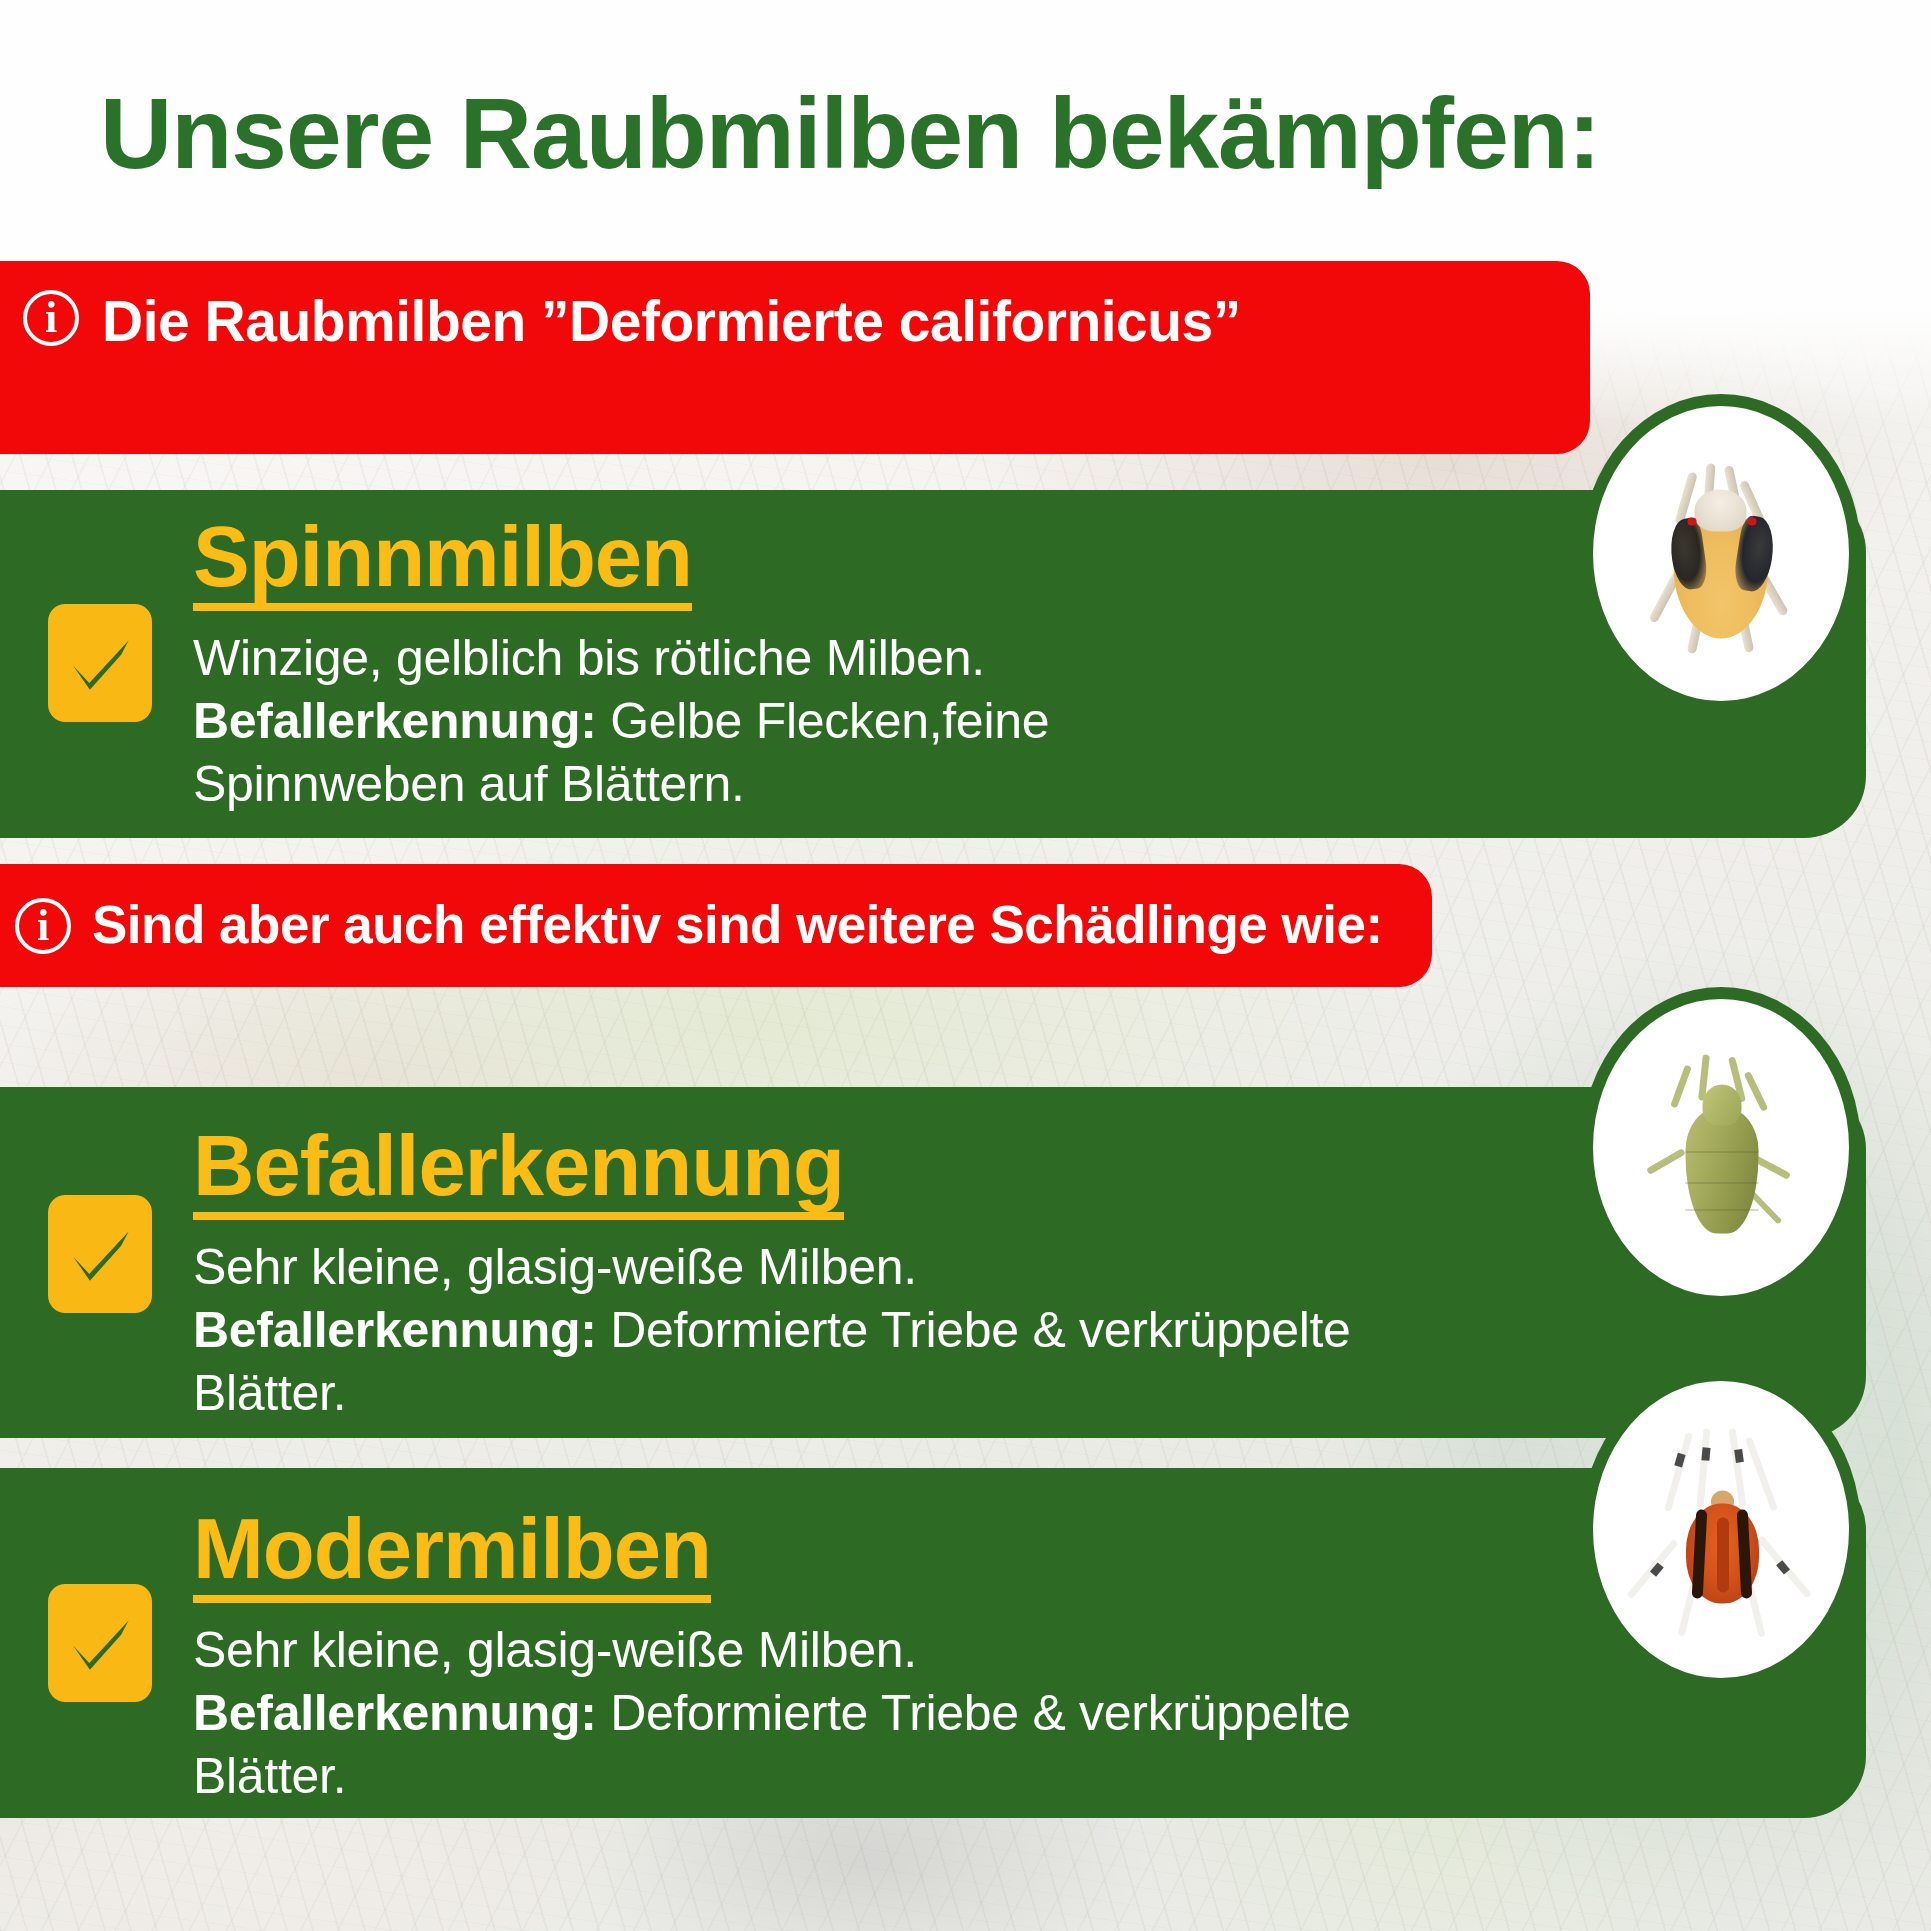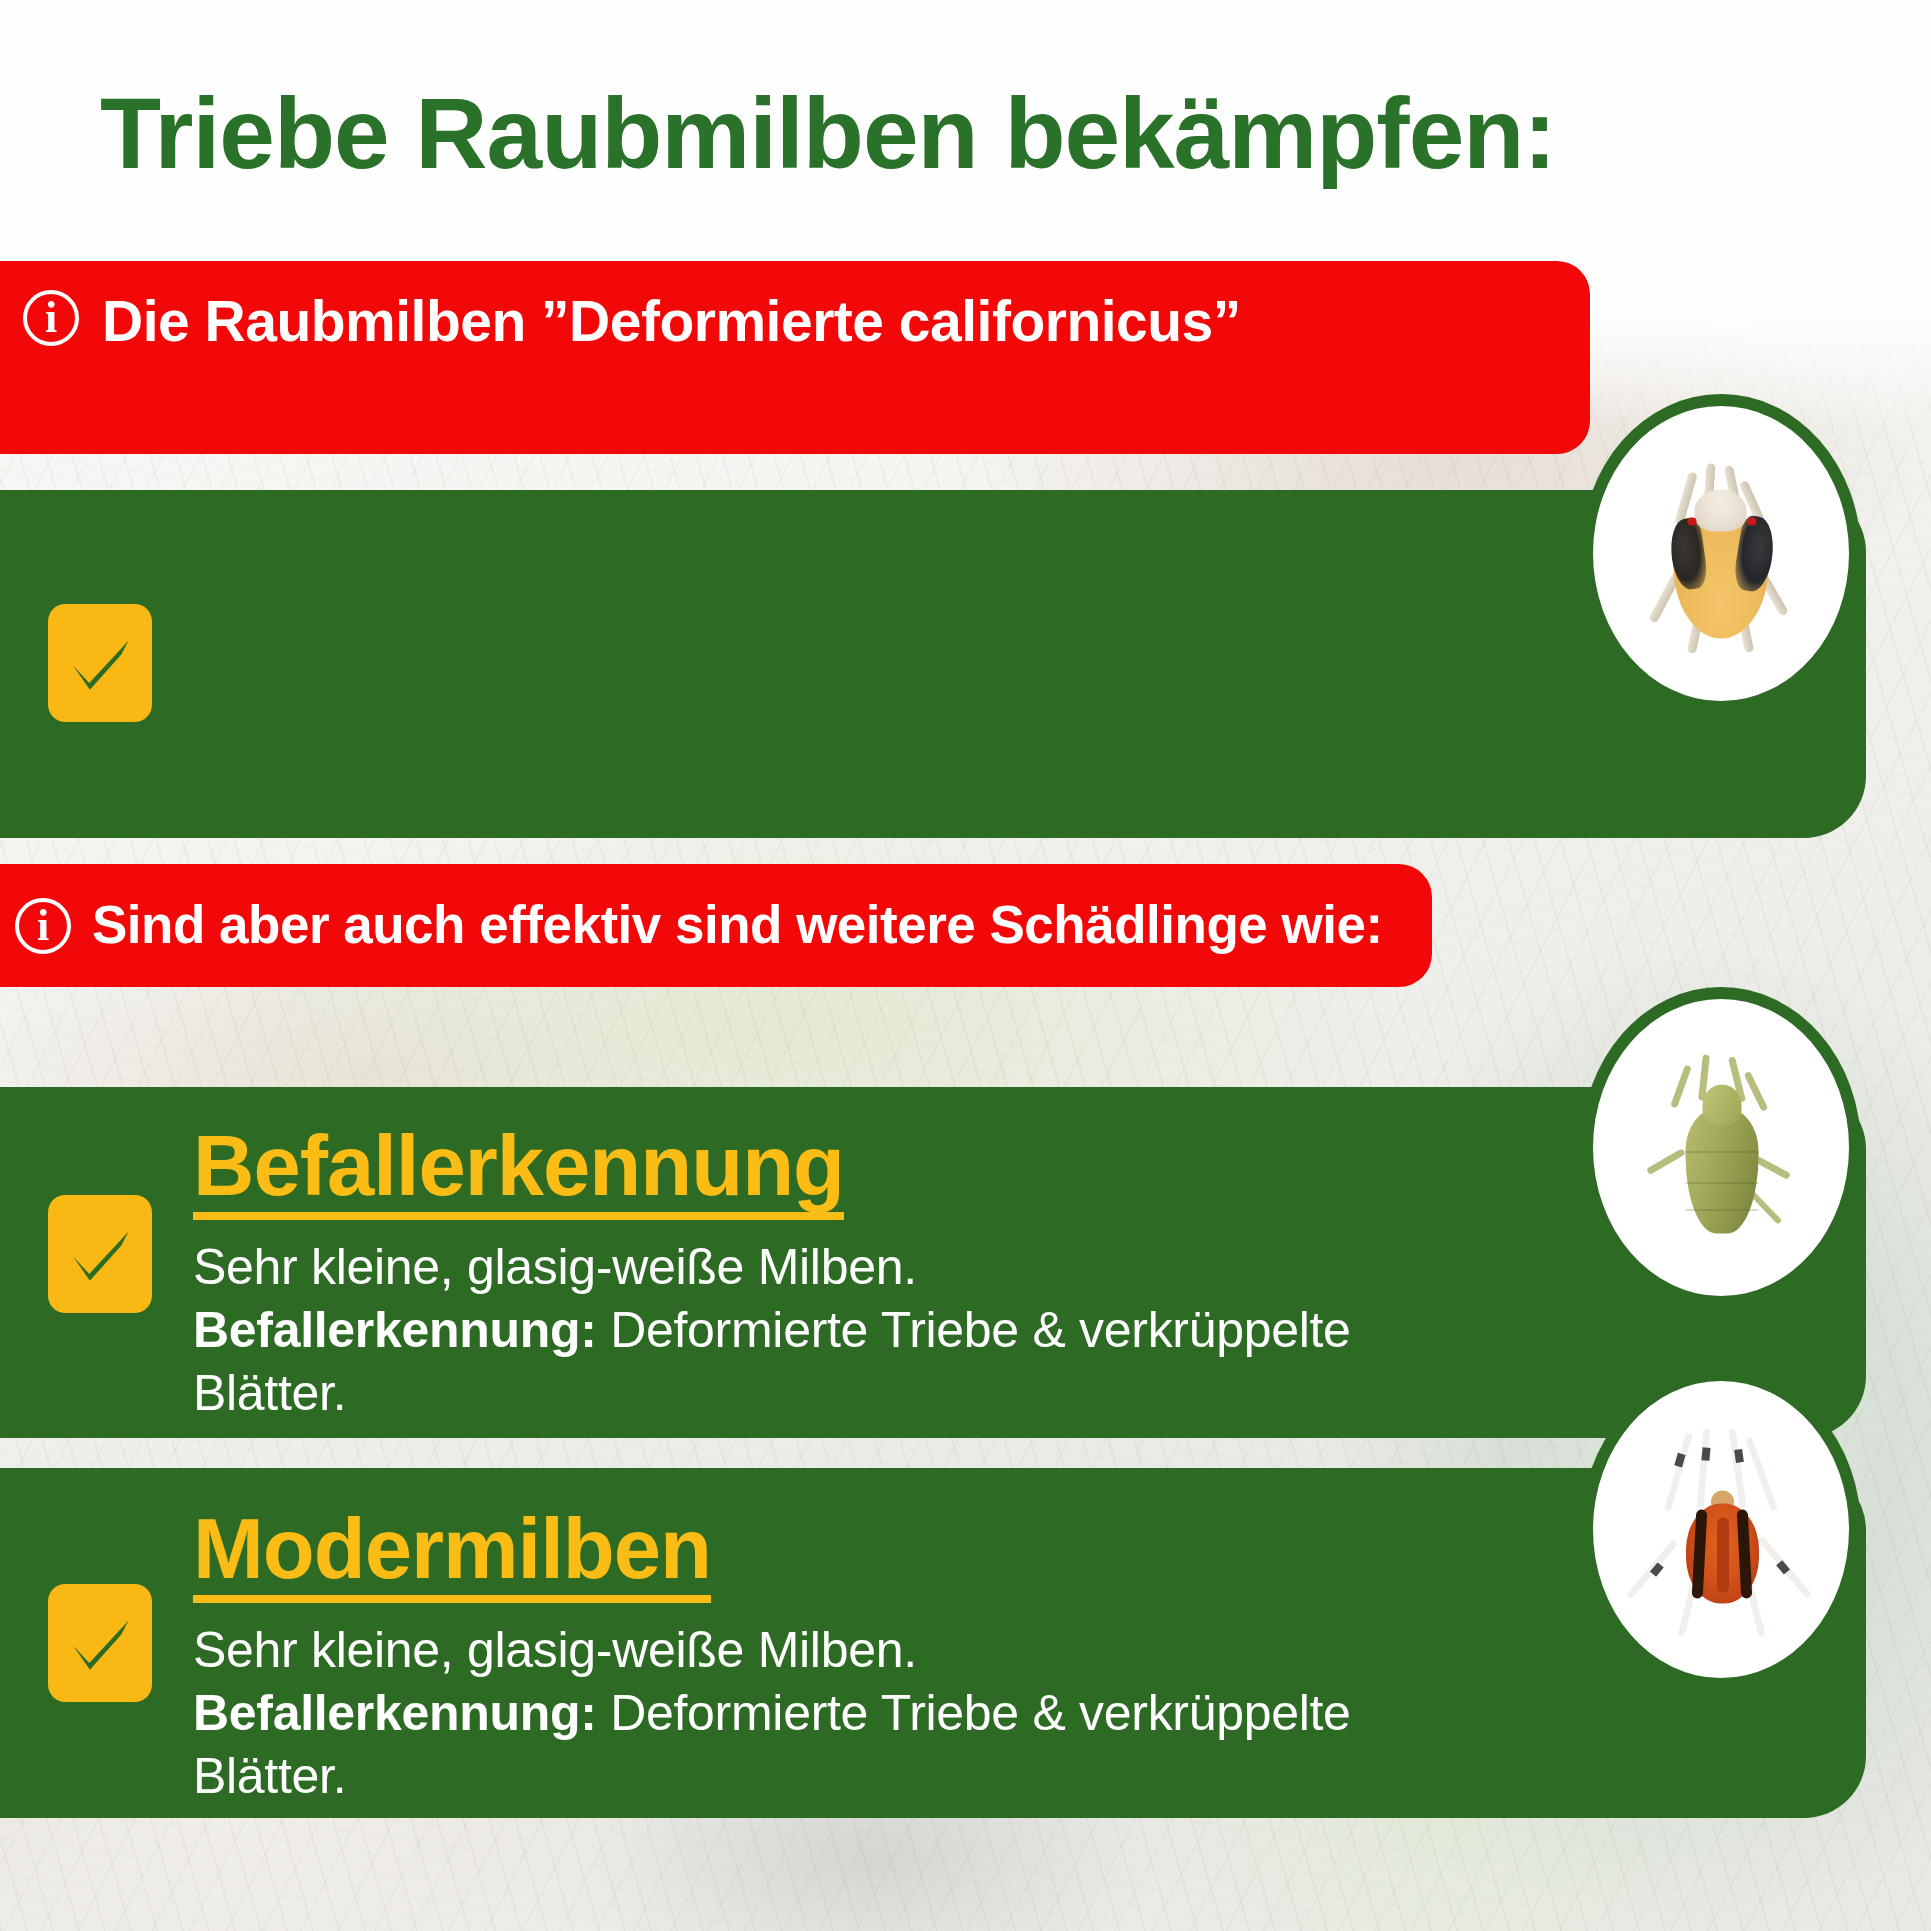--- a/index.html
+++ b/index.html
@@ -225,34 +225,41 @@
   }
   .m3 .leg { position:absolute; background:#f2f0ec; border-radius:4.8px; }
   .m3 .band { position:absolute; background:#4a4a4a; }
 </style>
 </head>
 <body>
 
 <div id="bg-photo"></div>
 <div id="bg-twigs"></div>
 
-<h1 id="page-title">Triebe Raubmilben bekämpfen:</h1>
+<h1 id="page-title">Unsere Raubmilben bekämpfen:</h1>
 
 <div class="red-banner" id="banner-1">
   <span class="info-icon">i</span>
   <div class="banner-text">
     <div>Die Raubmilben ”Deformierte californicus”</div>
   </div>
 </div>
 
 <div class="card" id="card-1">
   <div class="check-box">
     <svg viewBox="0 0 24 24" aria-hidden="true">
         <path d="M3.2 12.6 L8.4 18.2 L21 4.6 L18.6 9.2 L8.6 20.4 Z" fill="#2d6b25"></path>
       </svg>
+  </div>
+  <div class="card-body">
+    <div class="pest-name">Spinnmilben</div>
+    <div class="pest-lines">
+      <div>Winzige, gelblich bis rötliche Milben.</div>
+      <div><span class="lbl">Befallerkennung:</span> <span>Gelbe Flecken,feine Spinnweben auf Blättern.</span></div>
+    </div>
   </div>
 </div>
 <div class="photo-circle" id="photo-1">
   <div class="mite m1">
     <div class="leg" style="left:33px;top:9.7px;width:8.7px;height:54px;transform:rotate(16deg);"></div>
     <div class="leg" style="left:56px;top:1.9px;width:8.7px;height:58px;transform:rotate(4deg);"></div>
     <div class="leg" style="left:81px;top:3.9px;width:8.7px;height:56px;transform:rotate(-12deg);"></div>
     <div class="leg" style="left:100px;top:17.4px;width:8.7px;height:50px;transform:rotate(-24deg);"></div>
     <div class="leg" style="left:11.6px;top:108px;width:8.7px;height:54px;transform:rotate(28deg);"></div>
     <div class="leg" style="left:118px;top:100px;width:8.7px;height:56px;transform:rotate(-30deg);"></div>

